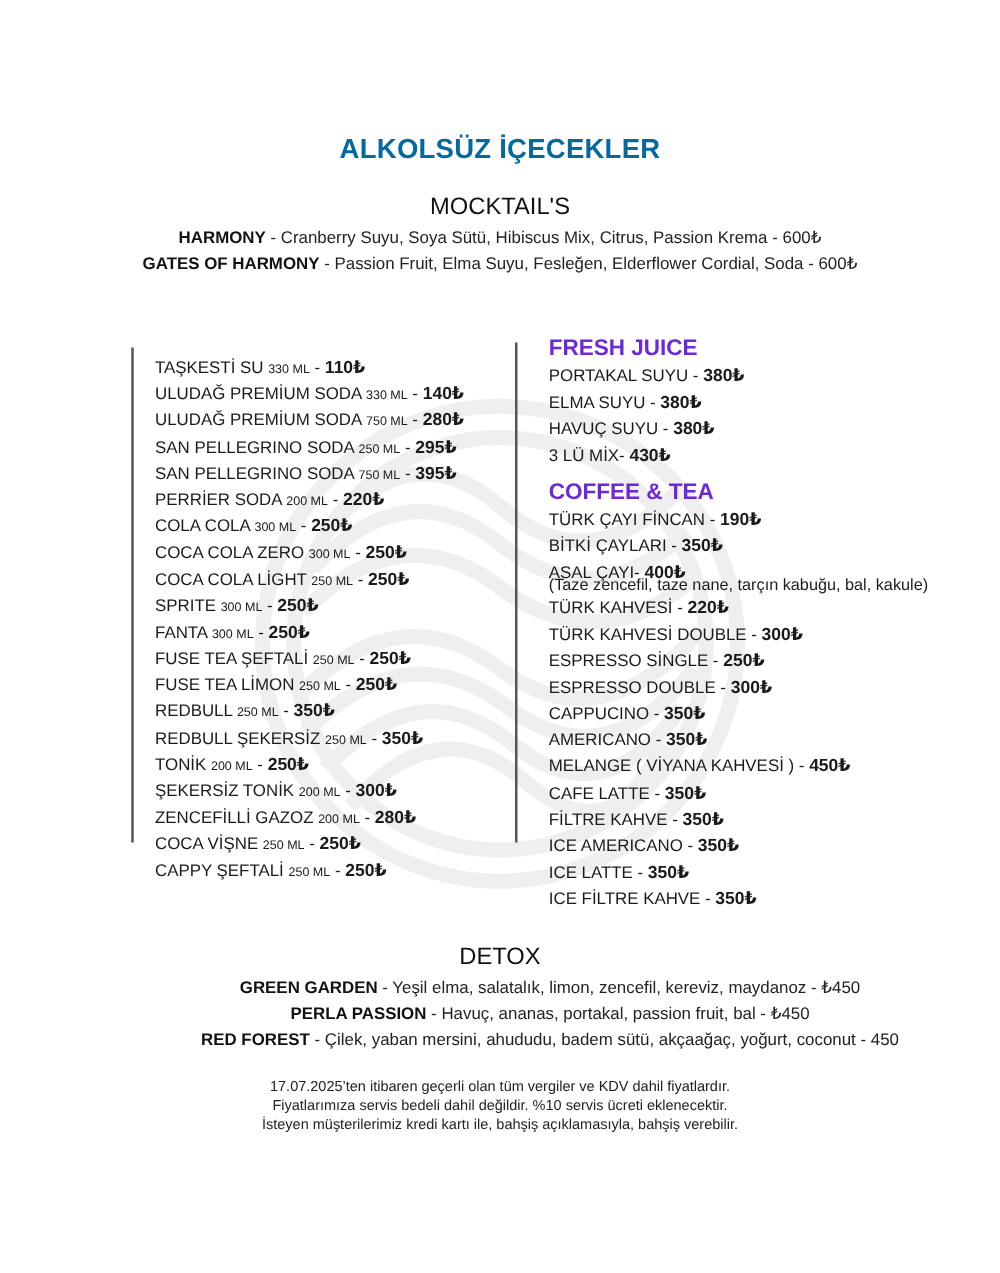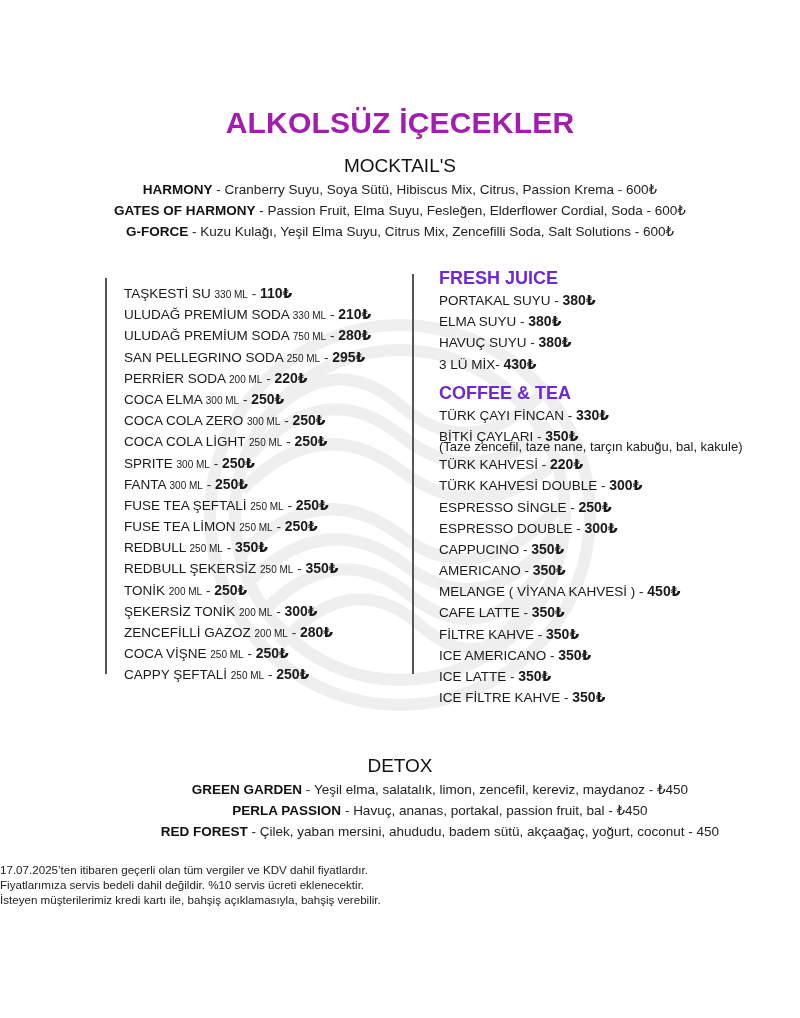--- a/index.html
+++ b/index.html
@@ -3,38 +3,38 @@
 <meta charset="utf-8">
 <style>
   html, body { margin: 0; padding: 0; }
   body {
     width: 800px; height: 1018px; background: #ffffff; position: relative; overflow: hidden;
     font-family: "Liberation Sans", "DejaVu Sans", sans-serif; color: #1a1a1a;
   }
   .watermark { position: absolute; left: 200px; top: 255px; width: 400px; height: 520px; pointer-events: none; }
   .title {
     position: absolute; left: 0; width: 800px; top: 106px; text-align: center;
-    font-size: 30px; font-weight: bold; letter-spacing: 0.2px; color: #a21caf;
+    font-size: 22px; font-weight: bold; letter-spacing: 0.2px; color: #0369a1;
   }
   .section-title-center {
     position: absolute; left: 0; width: 800px; text-align: center;
     font-size: 19px; font-weight: normal; color: #111;
   }
   .center-lines { position: absolute; left: 0; width: 800px; text-align: center; font-size: 13.5px; }
   .center-lines .line { height: 21px; line-height: 21px; white-space: nowrap; }
   .b { font-weight: bold; color: #111; }
   .desc { color: #222; }
   .vline { position: absolute; width: 2px; background: #555; }
   .col { position: absolute; }
   .col .item { height: 21.2px; line-height: 21.2px; font-size: 13.5px; white-space: nowrap; color: #1a1a1a; }
   .col .item .ml { font-size: 10px; }
   .col .item .price { font-weight: bold; font-size: 14px; }
   .col .sub { font-size: 13px; line-height: 10px; height: 12px; margin-top: -5px; white-space: nowrap; }
   .col-head { font-size: 18px; font-weight: bold; height: 24px; line-height: 24px; color: #6d28d9; }
-  .footer { position: absolute; left: 0; width: 800px; top: 862px; font-size: 11.6px; color: #222; }
+  .footer { position: absolute; left: 0; width: 800px; top: 862px; text-align: center; font-size: 11.6px; color: #222; }
   .footer .fl { line-height: 15px; white-space: nowrap; }
 </style>
 </head>
 <body>
 
 <svg class="watermark" viewBox="0 0 400 520">
   <g fill="none" stroke="#efefef" stroke-width="12">
     <circle cx="200" cy="260" r="190"></circle>
     <circle cx="200" cy="260" r="165"></circle>
     <path d="M40 300 Q120 220 200 280 T360 250"></path>
@@ -46,33 +46,33 @@
     <path d="M42 235 Q120 155 200 215 T358 205"></path>
   </g>
 </svg>
 
 <div class="title">ALKOLSÜZ İÇECEKLER</div>
 
 <div class="section-title-center" style="top:155px;">MOCKTAIL'S</div>
 <div class="center-lines" style="top:179px;">
   <div class="line"><span class="b">HARMONY</span><span class="desc"> - </span><span class="desc">Cranberry Suyu, Soya Sütü, Hibiscus Mix, Citrus, Passion Krema</span><span class="desc"> - 600₺</span></div>
   <div class="line"><span class="b">GATES OF HARMONY</span><span class="desc"> - </span><span class="desc">Passion Fruit, Elma Suyu, Fesleğen, Elderflower Cordial, Soda</span><span class="desc"> - 600₺</span></div>
-  <div class="line"><span class="b">G-FORCE</span><span class="desc"> - </span><span class="desc">Kuzu Kulağı, Yeşil Elma Suyu, Citrus Mix, Zencefilli Soda, Salt Solutions</span><span class="desc"> - 600₺</span></div>
 </div>
 
 <div class="vline" style="left:105px; top:278px; height:396px;"></div>
 <div class="vline" style="left:412px; top:274px; height:400px;"></div>
 
 <div class="col" style="left:124px; top:283px;">
   <div class="item"><span>TAŞKESTİ SU </span><span class="ml">330 ML</span><span> - </span><span class="price">110₺</span></div>
-  <div class="item"><span>ULUDAĞ PREMİUM SODA </span><span class="ml">330 ML</span><span> - </span><span class="price">210₺</span></div>
+  <div class="item"><span>ULUDAĞ PREMİUM SODA </span><span class="ml">330 ML</span><span> - </span><span class="price">140₺</span></div>
   <div class="item"><span>ULUDAĞ PREMİUM SODA </span><span class="ml">750 ML</span><span> - </span><span class="price">280₺</span></div>
   <div class="item"><span>SAN PELLEGRINO SODA </span><span class="ml">250 ML</span><span> - </span><span class="price">295₺</span></div>
+  <div class="item"><span>SAN PELLEGRINO SODA </span><span class="ml">750 ML</span><span> - </span><span class="price">395₺</span></div>
   <div class="item"><span>PERRİER SODA </span><span class="ml">200 ML</span><span> - </span><span class="price">220₺</span></div>
-  <div class="item"><span>COCA ELMA </span><span class="ml">300 ML</span><span> - </span><span class="price">250₺</span></div>
+  <div class="item"><span>COLA COLA </span><span class="ml">300 ML</span><span> - </span><span class="price">250₺</span></div>
   <div class="item"><span>COCA COLA ZERO </span><span class="ml">300 ML</span><span> - </span><span class="price">250₺</span></div>
   <div class="item"><span>COCA COLA LİGHT </span><span class="ml">250 ML</span><span> - </span><span class="price">250₺</span></div>
   <div class="item"><span>SPRITE </span><span class="ml">300 ML</span><span> - </span><span class="price">250₺</span></div>
   <div class="item"><span>FANTA </span><span class="ml">300 ML</span><span> - </span><span class="price">250₺</span></div>
   <div class="item"><span>FUSE TEA ŞEFTALİ </span><span class="ml">250 ML</span><span> - </span><span class="price">250₺</span></div>
   <div class="item"><span>FUSE TEA LİMON </span><span class="ml">250 ML</span><span> - </span><span class="price">250₺</span></div>
   <div class="item"><span>REDBULL </span><span class="ml">250 ML</span><span> - </span><span class="price">350₺</span></div>
   <div class="item"><span>REDBULL ŞEKERSİZ </span><span class="ml">250 ML</span><span> - </span><span class="price">350₺</span></div>
   <div class="item"><span>TONİK </span><span class="ml">200 ML</span><span> - </span><span class="price">250₺</span></div>
   <div class="item"><span>ŞEKERSİZ TONİK </span><span class="ml">200 ML</span><span> - </span><span class="price">300₺</span></div>
@@ -82,22 +82,23 @@
 </div>
 
 <div class="col" style="left:439px; top:266px;">
   <div class="col-head">FRESH JUICE</div>
   <div class="item"><span>PORTAKAL SUYU - </span><span class="price">380₺</span></div>
   <div class="item"><span>ELMA SUYU - </span><span class="price">380₺</span></div>
   <div class="item"><span>HAVUÇ SUYU - </span><span class="price">380₺</span></div>
   <div class="item"><span>3 LÜ MİX- </span><span class="price">430₺</span></div>
   <div style="height:6px;"></div>
   <div class="col-head">COFFEE &amp; TEA</div>
-  <div class="item"><span>TÜRK ÇAYI FİNCAN - </span><span class="price">330₺</span></div>
+  <div class="item"><span>TÜRK ÇAYI FİNCAN - </span><span class="price">190₺</span></div>
   <div class="item"><span>BİTKİ ÇAYLARI - </span><span class="price">350₺</span></div>
+  <div class="item"><span>ASAL ÇAYI- </span><span class="price">400₺</span></div>
   <div class="sub">(Taze zencefil, taze nane, tarçın kabuğu, bal, kakule)</div>
   <div class="item"><span>TÜRK KAHVESİ - </span><span class="price">220₺</span></div>
   <div class="item"><span>TÜRK KAHVESİ DOUBLE - </span><span class="price">300₺</span></div>
   <div class="item"><span>ESPRESSO SİNGLE - </span><span class="price">250₺</span></div>
   <div class="item"><span>ESPRESSO DOUBLE - </span><span class="price">300₺</span></div>
   <div class="item"><span>CAPPUCINO - </span><span class="price">350₺</span></div>
   <div class="item"><span>AMERICANO - </span><span class="price">350₺</span></div>
   <div class="item"><span>MELANGE ( VİYANA KAHVESİ ) - </span><span class="price">450₺</span></div>
   <div class="item"><span>CAFE LATTE - </span><span class="price">350₺</span></div>
   <div class="item"><span>FİLTRE KAHVE - </span><span class="price">350₺</span></div>

